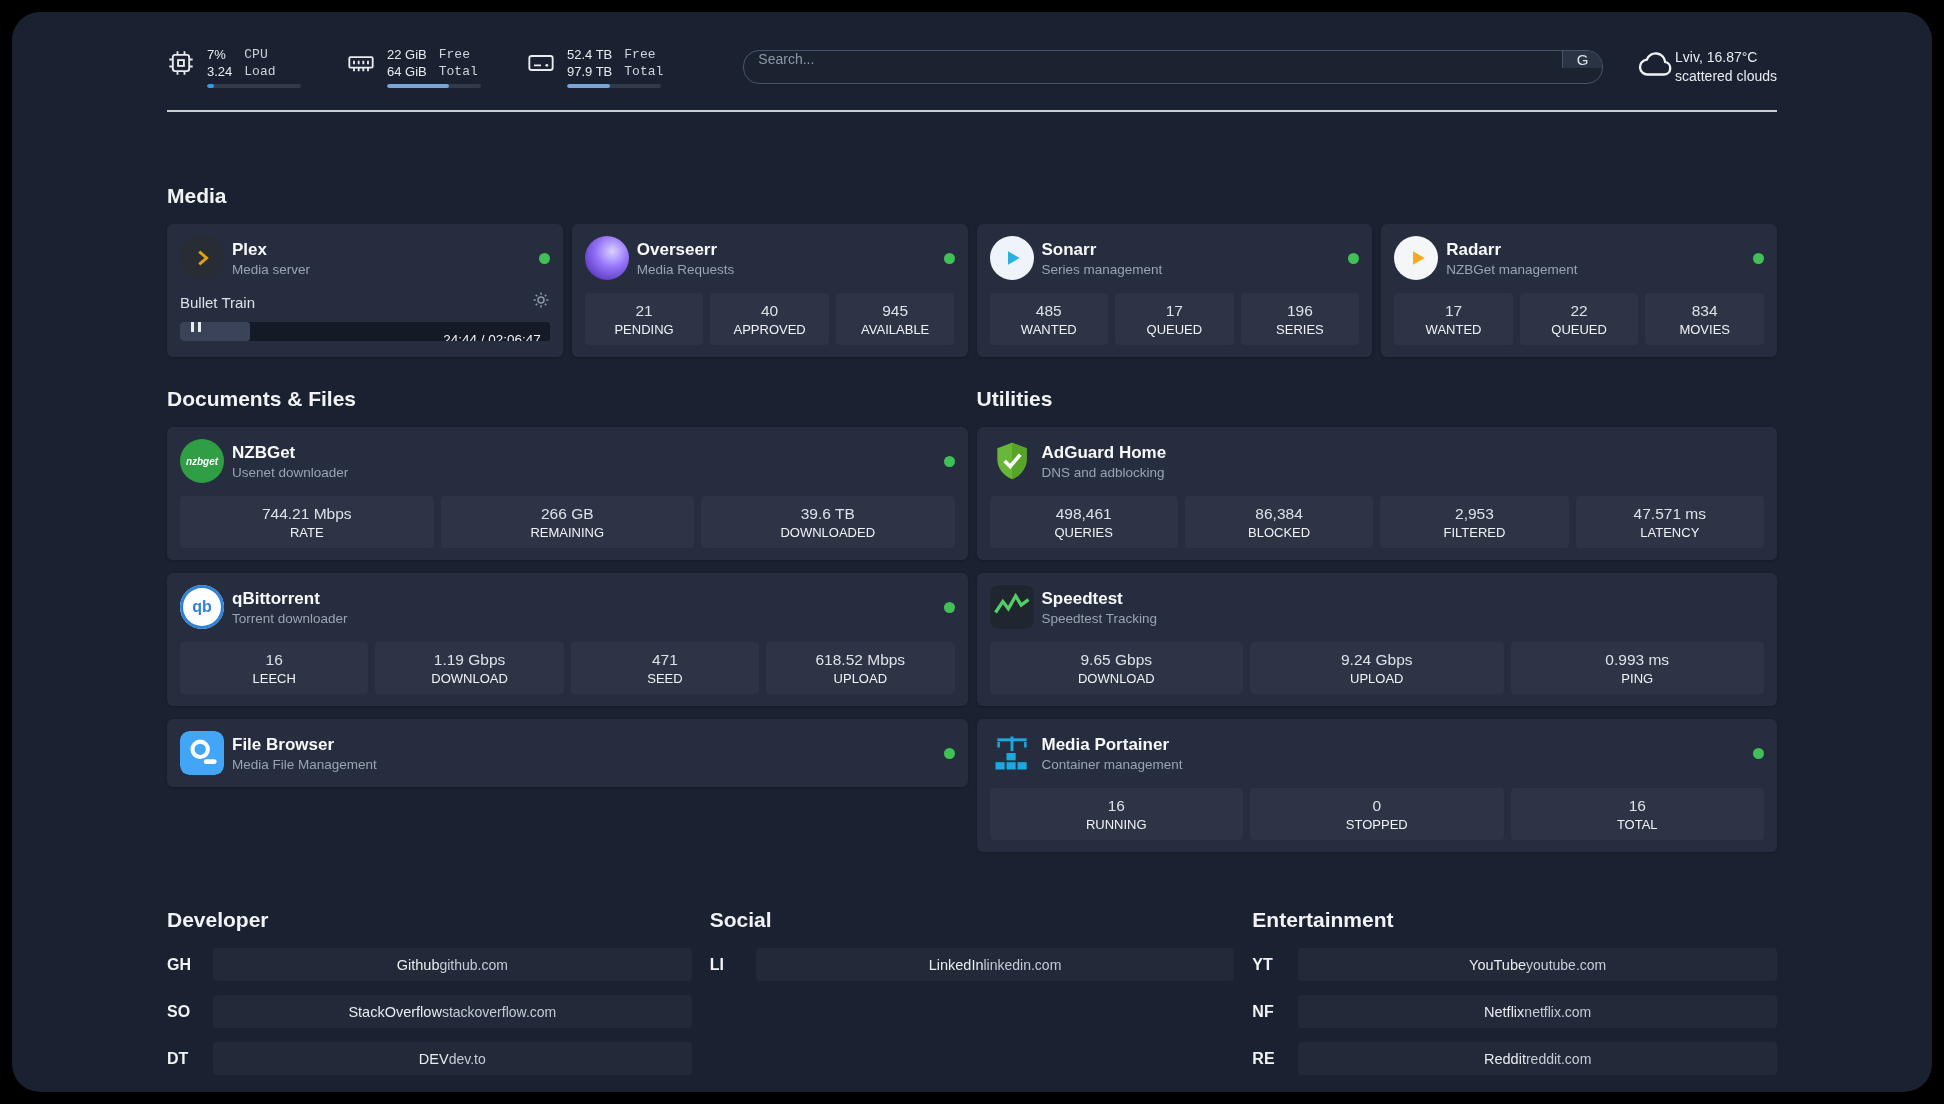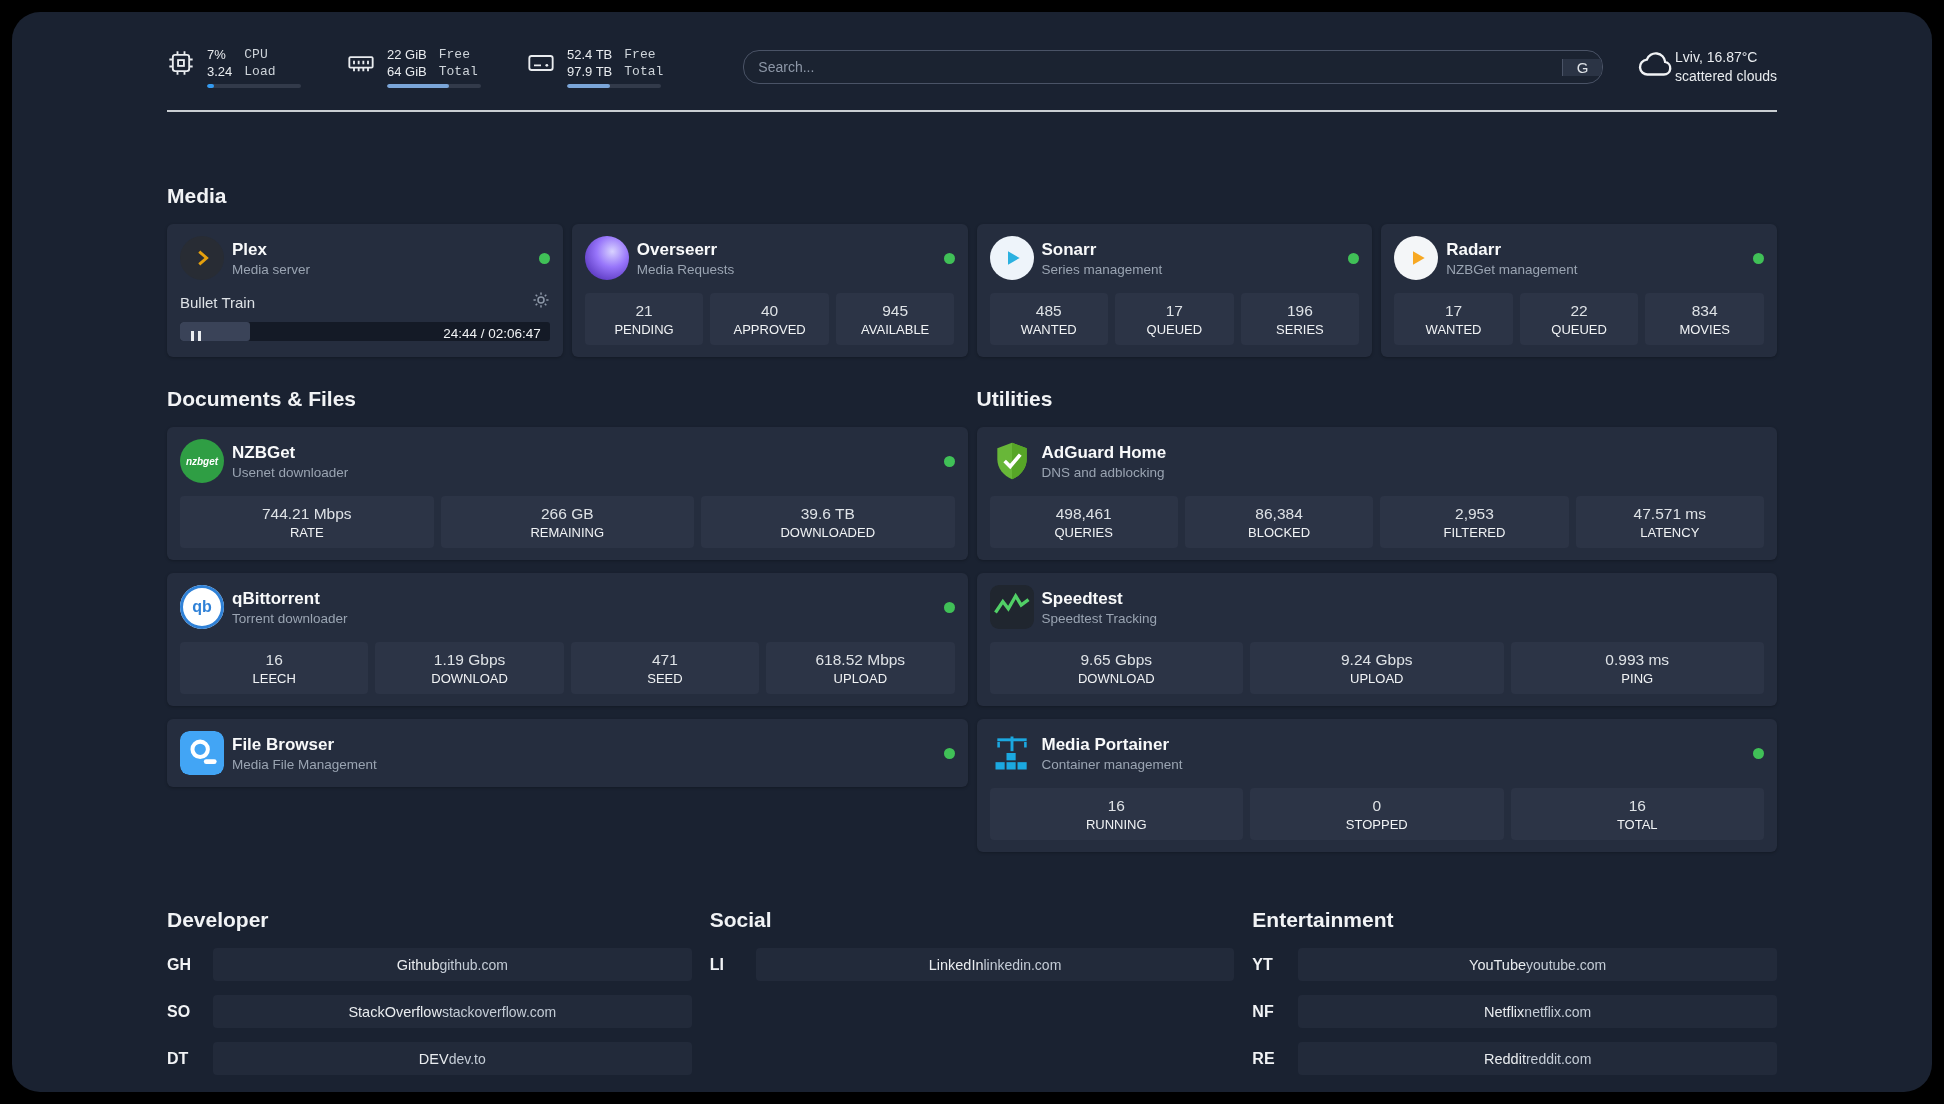--- a/index.html
+++ b/index.html
@@ -12,21 +12,21 @@
   
   .topbar { display:flex; align-items:center; }
   .sysstat { display:flex; flex-direction:column; margin-right:46px; }
   .sysstat-top { display:flex; align-items:center; gap:12px; }
   .sysicon { width:28px; height:28px; flex:0 0 28px; }
   .sys-col { display:flex; flex-direction:column; font-size:13px; line-height:17px; }
   .sys-col.vals { color:#e9ecef; }
   .sys-col.labs { color:#ced4da;font-family:Liberation Mono, monospace; }
   .sysbar { margin:4px 0 0 40px; width:94px; height:4px; border-radius:2px; background:#323a4a; overflow:hidden; }
   .sysbar-fill { height:100%; border-radius:2px; background:#7aa5d8; }
-  .searchwrap { flex:1; display:flex; align-items:center; height:34px; margin:0 34px;
+  .searchwrap { flex:1; display:flex; align-items:flex-start; height:34px; margin:0 34px;
     border:1px solid #4a5366; border-radius:16px; background:#1b2331; overflow:hidden; }
   .searchwrap input { flex:1; background:transparent; border:none; outline:none;
     color:#dee2e6; font-size:14px; padding:0 14px; font-family:inherit; }
   .searchwrap input::placeholder { color:#8d97a7; }
   .search-g { width:40px; display:flex; align-items:center; justify-content:center;
     background:#2b3445; border-left:1px solid #4a5366; color:#dee2e6; font-size:15px; cursor:pointer; }
   .weather { display:flex; align-items:center; }
   .weather svg { width:38px; height:38px; }
   .weather-text { display:flex; flex-direction:column; font-size:14px; line-height:19px; color:#e9ecef; }
 
@@ -63,21 +63,21 @@
   .icon-overseerr { background:radial-gradient(circle at 62% 35%, #d8d2ff 0%, #9775fa 40%, #5f3dc4 78%, #372a80 100%); }
   .icon-sonarr { background:#eef4fa; }
   .icon-sonarr svg, .icon-radarr svg { width:20px; height:20px; margin-left:3px; }
   .icon-radarr { background:#f4f6f8; }
   .icon-nzbget { background:#2f9e44; color:#fff; font-size:10px; font-weight:700; font-style:italic; }
   .icon-qb { background:#fff; box-shadow:inset 0 0 0 3px #2f81d7; color:#2f81d7; font-weight:700; font-size:16px; }
   .plex-track { display:flex; justify-content:space-between; align-items:center; margin-top:11px; }
   .track-name { font-size:15px; color:#dee2e6; }
   .gear svg { width:18px; height:18px; }
   .plex-bar { position:relative; margin-top:9px; height:19px; border-radius:3px;
-    background:#141a26; display:flex; align-items:flex-end; padding:0 9px; overflow:hidden; }
+    background:#141a26; display:flex; align-items:flex-start; padding:0 9px; overflow:hidden;flex-direction:column; }
   .plex-bar-fill { position:absolute; left:0; top:0; bottom:0; background:#3a4358; border-radius:3px; }
   .pause-icon { position:relative; z-index:1; display:inline-flex; cursor:pointer; }
   .pause-icon i { display:inline-block; width:3px; height:10px; background:#e9ecef; margin:0 2px; }
   .plex-time { position:relative; z-index:1; margin-left:auto; font-size:13.5px; color:#f1f3f5; }
 
   
   .bookmarks { margin-top:56px; display:grid; grid-template-columns:1fr 1fr 1fr; gap:18px; }
   .bm-group .sec-title { margin-bottom:16px; }
   .bm-row { display:flex; align-items:center; margin-bottom:14px; }
   .bm-abbr { width:46px; flex:0 0 46px; color:#f1f3f5; font-size:16px; font-weight:600; }

